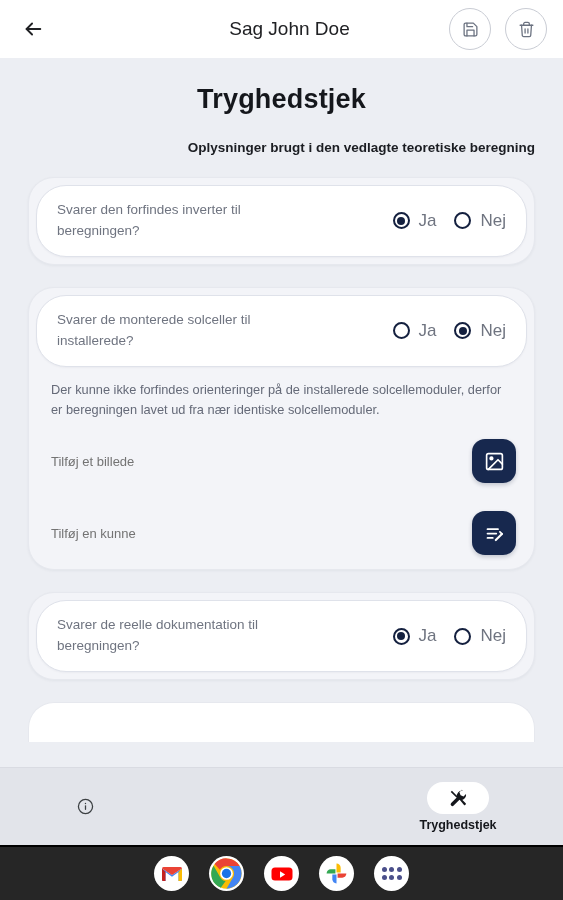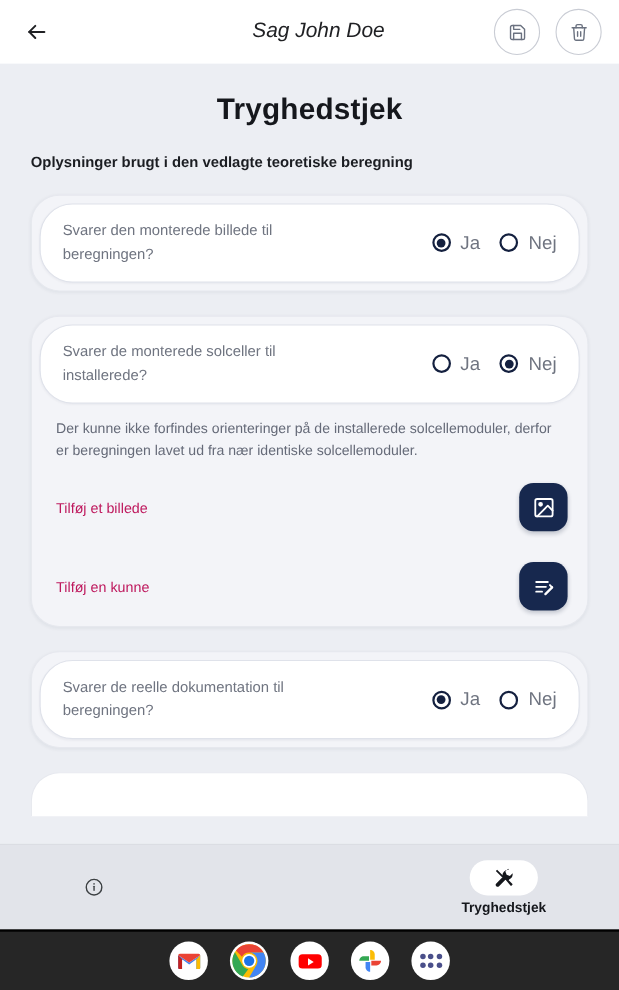--- a/index.html
+++ b/index.html
@@ -23,40 +23,40 @@
   .sb-ic { display: block; }
 
   
   .appbar {
     height: 58px; background: #ffffff; flex: 0 0 auto;
     display: flex; align-items: center; padding: 0 16px; position: relative;
   }
   .back-btn { width: 34px; height: 34px; display: flex; align-items: center; justify-content: center; cursor: pointer; }
   .appbar-title {
     position: absolute; left: 16px; right: 0; text-align: center;
-    font-size: 19px; color: #202124; pointer-events: none; font-style: italic;
+    font-size: 19px; color: #202124; pointer-events: none;
   }
   .appbar-actions { margin-left: auto; display: flex; gap: 14px; z-index: 2; }
   .circ-btn {
     width: 42px; height: 42px; border-radius: 50%;
     border: 1.3px solid #c9ccd4; background: #fff;
     display: flex; align-items: center; justify-content: center; cursor: pointer;
   }
 
   
   .content {
     flex: 1 1 auto; background: #eceef3;
     padding: 0 28px; overflow: hidden; position: relative;
   }
   .page-title {
     text-align: center; font-size: 27px; color: #15171c;
     font-weight: 700; margin-top: 26px; letter-spacing: .2px;
   }
   .page-subtitle {
-    text-align: left; font-size: 13.5px; color: #1b1d22;
+    text-align: right; font-size: 13.5px; color: #1b1d22;
     font-weight: 700; margin-top: 25px;
   }
 
   .card {
     margin-top: 22px;
     background: #f3f4f8;
     border-radius: 26px;
     border: 1px solid #e6e8ee;
     box-shadow: 0 1px 3px rgba(25,30,50,.05);
   }
@@ -86,21 +86,21 @@
   .opt-label { font-size: 17px; color: #6f7480; }
 
   .note-text {
     padding: 6px 22px 4px 22px;
     font-size: 12.8px; line-height: 1.62; color: #656a78;
   }
   .attach-row {
     display: flex; align-items: center; justify-content: space-between;
     padding: 14px 18px 14px 22px;
   }
-  .attach-label { font-size: 13px; color: #be185d; }
+  .attach-label { font-size: 13px; color: #737373; }
   .sq-btn {
     width: 44px; height: 44px; border-radius: 13px; background: #17284e;
     display: flex; align-items: center; justify-content: center; cursor: pointer;
     box-shadow: 0 2px 4px rgba(20,30,60,.22);
   }
   .partial-card {
     margin-top: 22px; height: 40px;
     background: #ffffff; border-radius: 26px 26px 0 0;
     border: 1px solid #e6e8ee; border-bottom: none;
   }
@@ -169,21 +169,21 @@
     </div>
   </div>
 
   <div class="content">
 
     <div class="page-title">Tryghedstjek</div>
     <div class="page-subtitle">Oplysninger brugt i den vedlagte teoretiske beregning</div>
 
     <div class="card">
       <div class="qrow">
-        <div class="qtext">Svarer den monterede billede til beregningen?</div>
+        <div class="qtext">Svarer den forfindes inverter til beregningen?</div>
         <div class="opts">
           <div class="opt">
             <span class="radio">
                 <span class="dot"></span>
               </span>
             <span class="opt-label">Ja</span>
           </div>
           <div class="opt">
             <span class="radio off"></span>
             <span class="opt-label">Nej</span>

